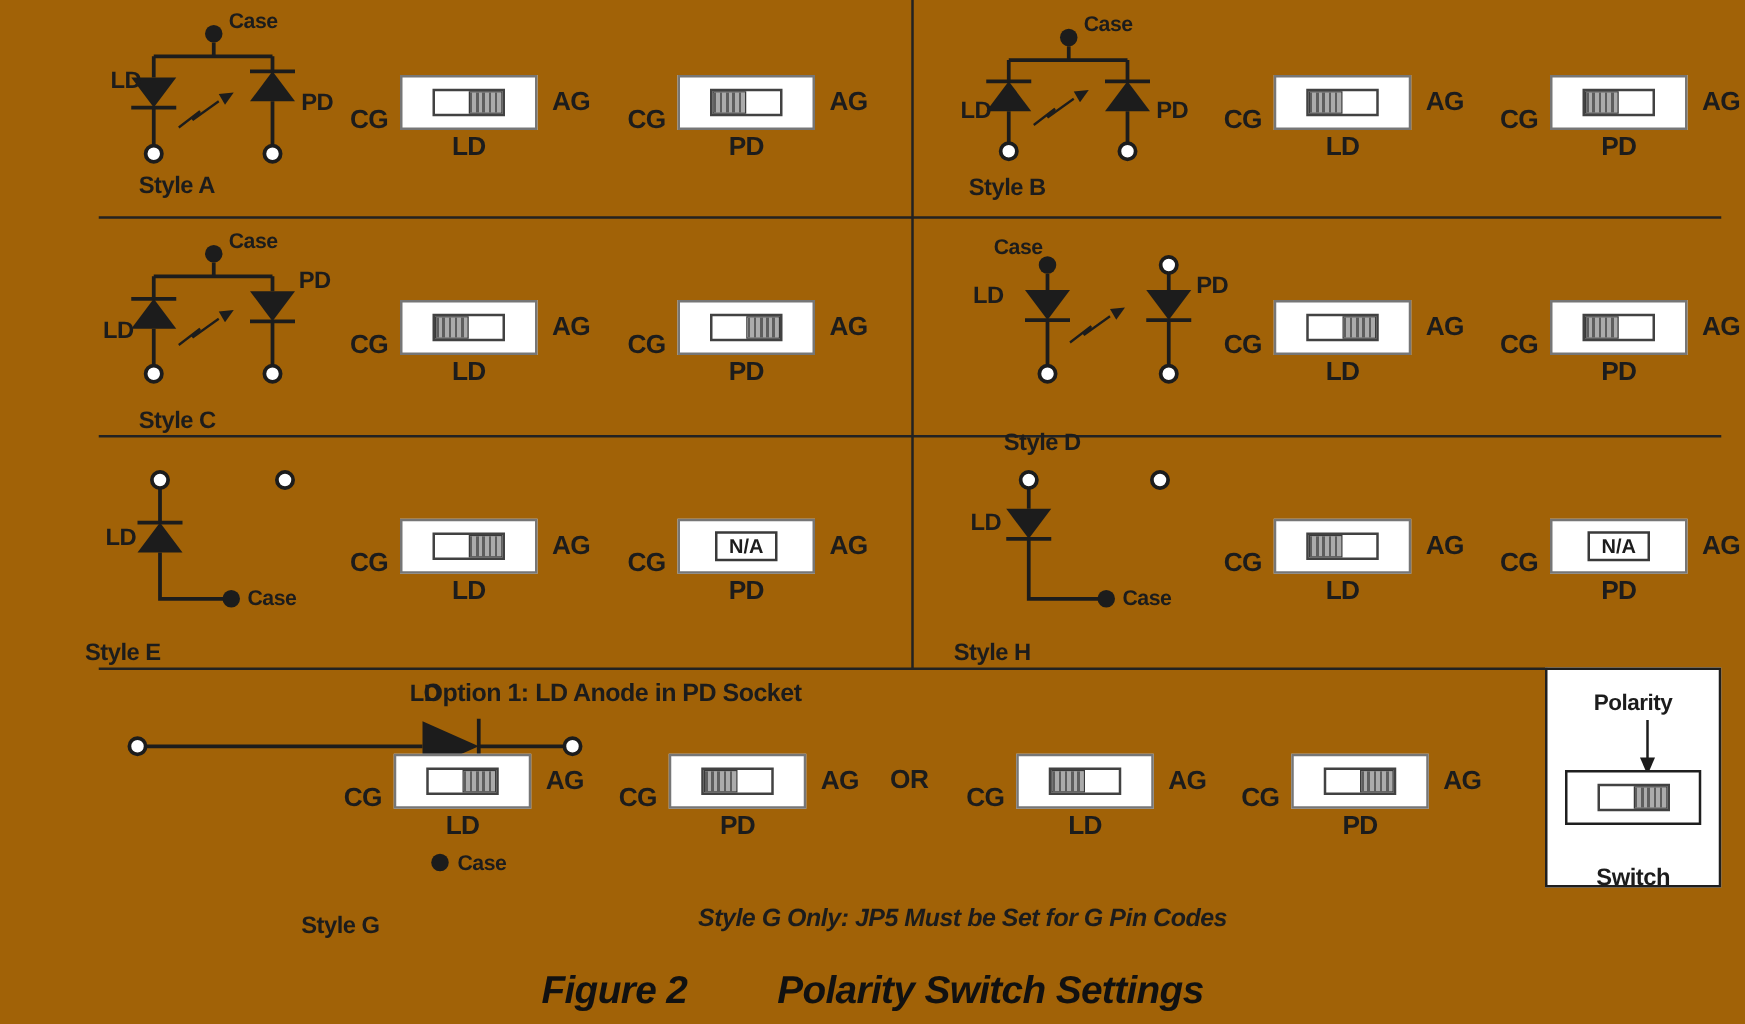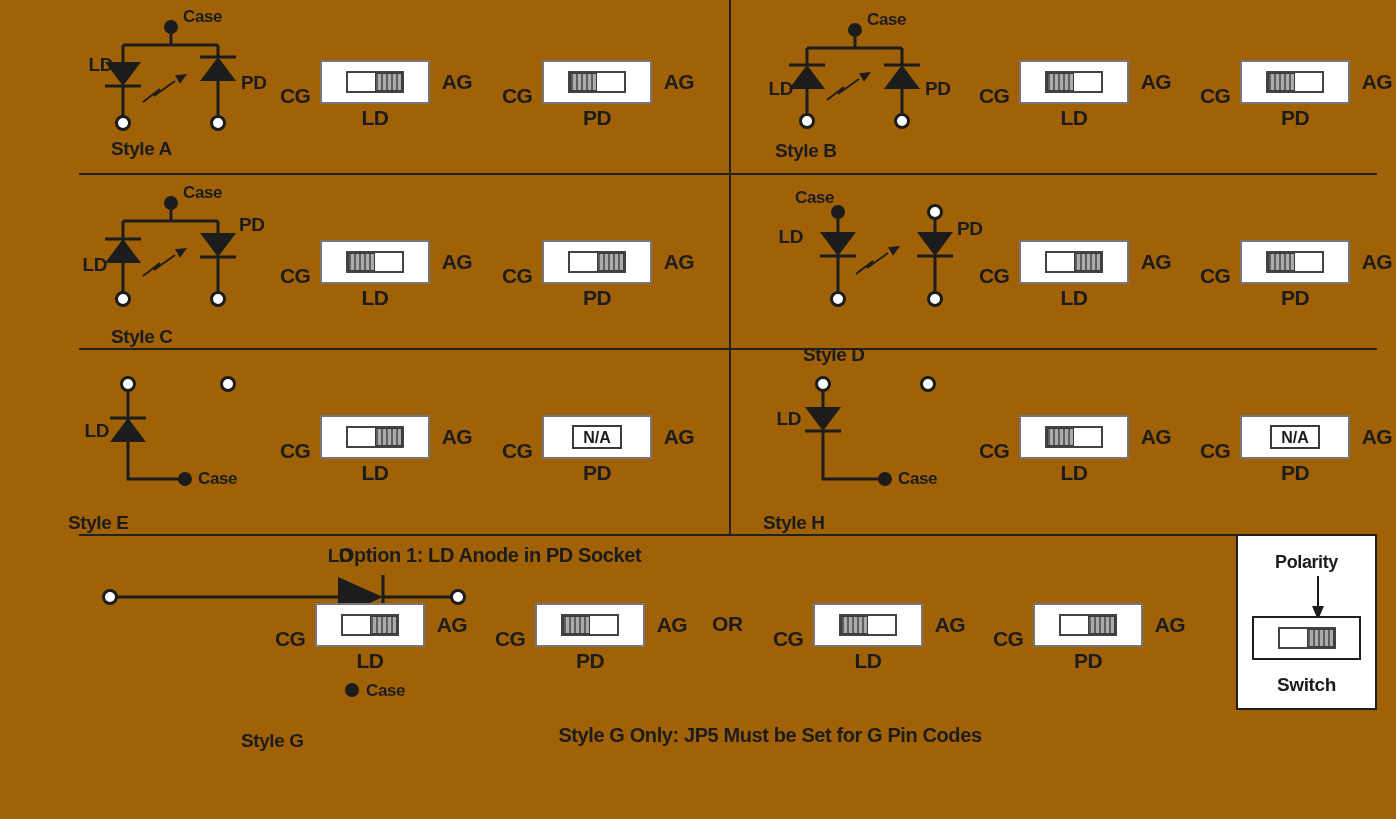--- a/index.html
+++ b/index.html
@@ -7,21 +7,21 @@
   .page{position:relative;width:1396px;height:819px;background:#a16207;overflow:hidden;
         font-family:"Liberation Sans",sans-serif;color:#1c1c1c;}
   .hline,.vline{position:absolute;background:#222;}
   .cell{position:absolute;}
   .t{position:absolute;font-weight:bold;white-space:nowrap;letter-spacing:-0.4px;color:#1c1c1c;}
   .case{font-size:17px;}
   .pin{font-size:19px;}
   .pin.r{text-align:right;}
   .stylename{font-size:19px;}
   .heading{font-size:20px;transform:translateX(-50%);}
-  .note{font-size:20px;transform:translateX(-50%);}
+  .note{font-size:20px;transform:translateX(-50%);font-style:italic;}
   .orlab{font-size:21px;}
   
   .ln{stroke:#1c1c1c;stroke-width:3;fill:none;}
   .fl{fill:#1c1c1c;}
   .oc{fill:#ffffff;stroke:#1c1c1c;stroke-width:3;}
   .za{stroke:#1c1c1c;stroke-width:1.8;fill:none;}
   
   .sw{position:absolute;width:110px;height:44px;border:2px solid #767676;background:#fff;box-sizing:border-box;}
   .sw.dark{border-color:#1f1f1f;}
   .sw .track{position:absolute;left:50%;top:50%;transform:translate(-50%,-50%);
@@ -336,17 +336,21 @@
     <span class="lt" style="top:16px">Polarity</span>
     <svg width="137" height="172" style="position:absolute;left:0;top:0">
       <path class="ln" d="M80,40 V72" style="stroke-width:2"></path>
       <polygon class="fl" points="80,84 74,70 86,70"></polygon>
     </svg>
     <div class="sw dark knob-right" style="left:14px;top:80px;width:109px;height:44px">
       <div class="track">
           <div class="knob"></div>
         </div>
     </div>
-    <span class="lt" style="top:138px;font-size:19px">Switch</span>
-  </div>
-
+    <span class="lt" style="top:156px;font-size:19px">Switch</span>
+  </div>
+
+  <div class="caption">
+    <span>Figure 2</span>
+    <span>Polarity Switch Settings</span>
+  </div>
 
 </div>
 
 </body></html>

